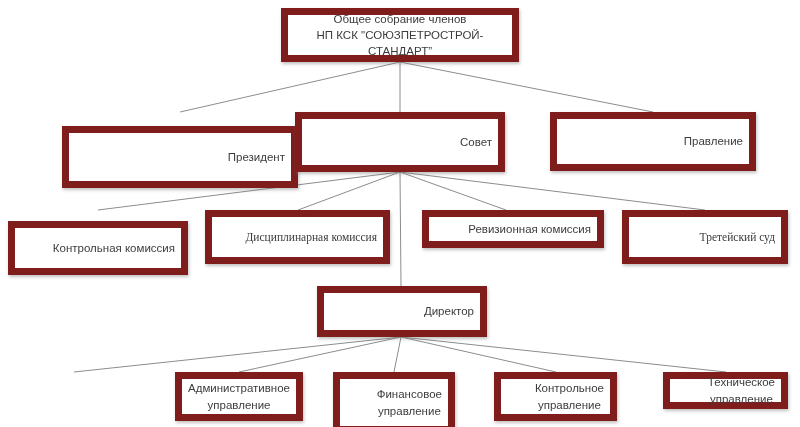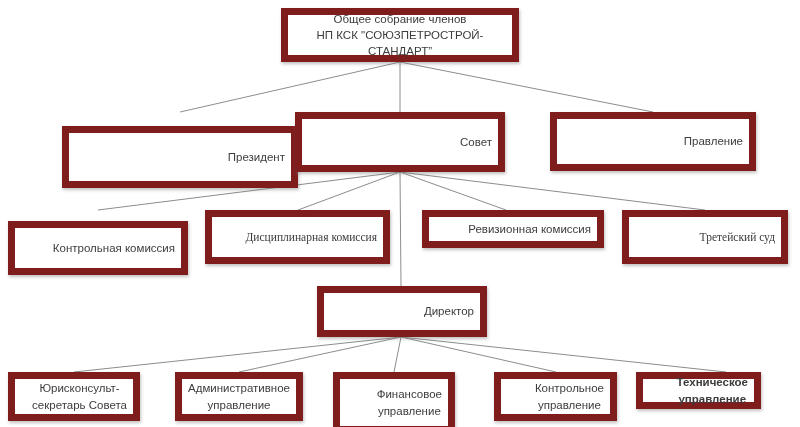--- a/index.html
+++ b/index.html
@@ -47,21 +47,21 @@
   .n-board     { left:550px; top:112px; width:206px; height:59px; }
   .n-controlc  { left:8px;   top:210px; width:180px; height:54px;margin-top:11px; }
   .n-disc      { left:205px; top:210px; width:185px; height:54px;font-family:Liberation Serif, serif; }
   .n-audit     { left:422px; top:210px; width:182px; height:38px; }
   .n-court     { left:622px; top:210px; width:166px; height:54px;font-family:Liberation Serif, serif; }
   .n-director  { left:317px; top:286px; width:170px; height:51px; }
   .n-legal     { left:8px;   top:372px; width:132px; height:49px; }
   .n-admin     { left:175px; top:372px; width:128px; height:49px; }
   .n-finance   { left:333px; top:372px; width:122px; height:61px; }
   .n-controld  { left:494px; top:372px; width:123px; height:49px; }
-  .n-tech      { left:636px; top:372px; width:125px; height:37px;font-weight:bold; }
+  .n-tech      { left:663px; top:372px; width:125px; height:37px; }
 </style>
 </head>
 <body>
 
 <div id="canvas">
 
   <svg id="connectors" viewBox="0 0 800 427" xmlns="http://www.w3.org/2000/svg">
     <g stroke="#8c8c8c" stroke-width="1" fill="none">
 
       <line x1="400" y1="62" x2="180" y2="112"></line>
@@ -107,24 +107,20 @@
     <span class="label">Ревизионная комиссия</span>
   </div>
   <div class="node n-court">
     <span class="label">Третейский суд</span>
   </div>
 
   <div class="node n-director">
     <span class="label">Директор</span>
   </div>
 
-  <div class="node n-legal">
-    <span class="label">Юрисконсульт-
-секретарь Совета</span>
-  </div>
   <div class="node n-admin">
     <span class="label">Административное
 управление</span>
   </div>
   <div class="node n-finance">
     <span class="label">Финансовое
 управление</span>
   </div>
   <div class="node n-controld">
     <span class="label">Контрольное

